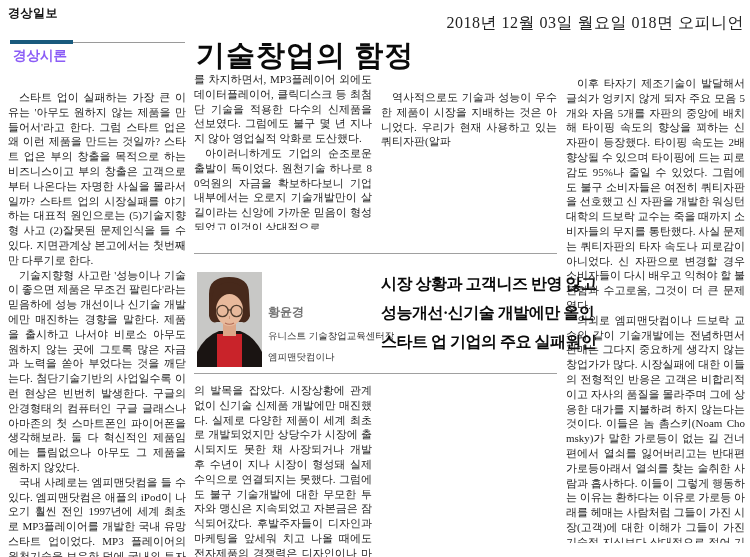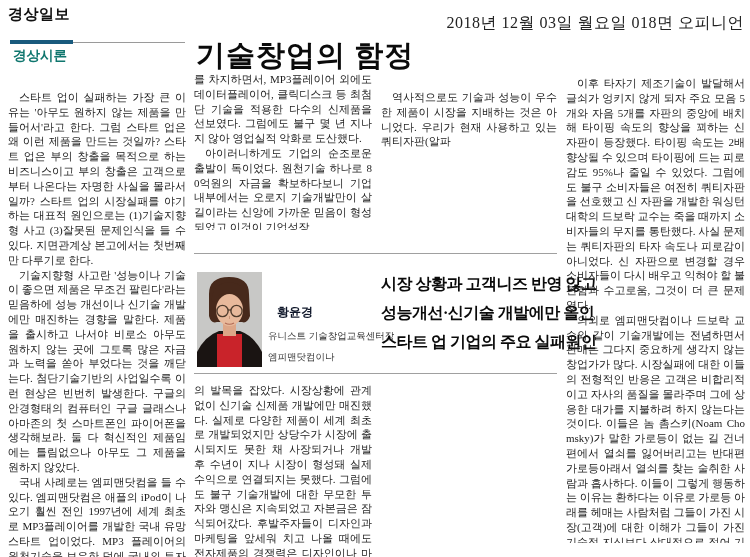--- a/index.html
+++ b/index.html
@@ -1,46 +1,46 @@
 <!DOCTYPE html>
 <html><head>
 <meta charset="utf-8">
 <style>
   html,body{margin:0;padding:0;background:#fff;}
   .page{position:relative;width:750px;height:557px;background:#ffffff;overflow:hidden;
         font-family:"Liberation Serif","DejaVu Serif",serif;color:#1c1c1c;}
   
   .masthead{position:absolute;left:8px;top:5px;font-family:"Liberation Sans","DejaVu Sans",sans-serif;
-            font-weight:bold;font-size:15px;letter-spacing:.5px;color:#111;}
+            font-weight:bold;font-size:12px;letter-spacing:.5px;color:#111;}
   .dateline{position:absolute;right:6px;top:13px;font-size:16px;color:#222;letter-spacing:.5px;}
   
   .section-rule{position:absolute;left:10px;top:40px;width:175px;height:4px;}
   .section-rule .thick{position:absolute;left:0;top:0;width:63px;height:3.5px;background:#195a7d;}
   .section-rule .thin{position:absolute;left:63px;top:1.5px;width:112px;height:1px;background:#9a9a9a;}
   .section-label{position:absolute;left:13px;top:47px;font-family:"Liberation Sans","DejaVu Sans",sans-serif;
-                 font-weight:bold;font-size:13.5px;color:#0f766e;}
+                 font-weight:bold;font-size:13.5px;color:#8b5cf6;}
   .headline{position:absolute;left:196px;top:36px;font-size:29px;font-weight:bold;color:#0a0a0a;letter-spacing:1px;}
   
   .col{position:absolute;font-size:11px;line-height:14.8px;text-align:justify;word-break:break-all;
        overflow:hidden;color:#1c1c1c;}
   .col p{margin:0;}
   .col p.para{text-indent:1em;}
   .col p.cont{text-indent:0;}
   .c1{left:8px;  top:90px; width:178px;height:467px;}
   .c2t{left:194px;top:72px; width:178px;height:158px;}
   .c2b{left:194px;top:383px;width:178px;height:174px;}
   .c3t{left:381px;top:90px; width:176px;height:158px;}
   .c3b{left:381px;top:383px;width:176px;height:174px;}
   .c4{left:566px;top:76px; width:179px;height:467px;}
   
   .midbox{position:absolute;left:194px;top:253px;width:363px;height:121px;
           border-top:1.5px solid #a0a0a0;border-bottom:1.5px solid #a0a0a0;box-sizing:border-box;}
   .photo{position:absolute;left:3px;top:18px;width:65px;height:95px;display:block;}
   .byline{position:absolute;left:74px;bottom:10px;font-family:"Liberation Sans","DejaVu Sans",sans-serif;}
-  .byline .name{font-weight:bold;font-size:12px;color:#0f172a;margin-bottom:4px;margin-left:9px;}
+  .byline .name{font-weight:bold;font-size:12px;color:#737373;margin-bottom:4px;}
   .byline .t{font-size:9.5px;color:#333;line-height:12px;margin-top:9px;}
   .pullquote{position:absolute;left:187px;top:0;width:176px;height:100%;
              display:flex;flex-direction:column;justify-content:center;gap:8px;
              font-weight:bold;font-size:16px;color:#0a0a0a;text-align:center;letter-spacing:-0.5px;}
   .pullquote div{white-space:nowrap;}
 </style>
 </head>
 <body>
 
 <div class="page">
@@ -50,28 +50,28 @@
 
   <div class="section-rule">
     <span class="thick"></span>
     <span class="thin"></span>
   </div>
   <div class="section-label">경상시론</div>
 
   <h1 class="headline" style="margin:0;">기술창업의 함정</h1>
 
   <div class="col c1">
-    <p class="para">스타트 업이 실패하는 가장 큰 이유는 '아무도 원하지 않는 제품을 만들어서'라고 한다. 그럼 스타트 업은 왜 이런 제품을 만드는 것일까? 스타트 업은 부의 창출을 목적으로 하는 비즈니스이고 부의 창출은 고객으로부터 나온다는 자명한 사실을 몰라서일까? 스타트 업의 시장실패를 야기하는 대표적 원인으로는 (1)기술지향형 사고 (3)잘못된 문제인식을 들 수 있다. 지면관계상 본고에서는 첫번째만 다루기로 한다.</p>
+    <p class="para">스타트 업이 실패하는 가장 큰 이유는 '아무도 원하지 않는 제품을 만들어서'라고 한다. 그럼 스타트 업은 왜 이런 제품을 만드는 것일까? 스타트 업은 부의 창출을 목적으로 하는 비즈니스이고 부의 창출은 고객으로부터 나온다는 자명한 사실을 몰라서일까? 스타트 업의 시장실패를 야기하는 대표적 원인으로는 (5)기술지향형 사고 (2)잘못된 문제인식을 들 수 있다. 지면관계상 본고에서는 첫번째만 다루기로 한다.</p>
     <p class="para">기술지향형 사고란 '성능이나 기술이 좋으면 제품은 무조건 팔린다'라는 믿음하에 성능 개선이나 신기술 개발에만 매진하는 경향을 말한다. 제품을 출시하고 나서야 비로소 아무도 원하지 않는 곳에 그토록 많은 자금과 노력을 쏟아 부었다는 것을 깨닫는다. 첨단기술기반의 사업일수록 이런 현상은 빈번히 발생한다. 구글의 안경형태의 컴퓨터인 구글 글래스나 아마존의 첫 스마트폰인 파이어폰을 생각해보라. 둘 다 혁신적인 제품임에는 틀림없으나 아무도 그 제품을 원하지 않았다.</p>
     <p class="para">국내 사례로는 엠피맨닷컴을 들 수 있다. 엠피맨닷컴은 애플의 iPod이 나오기 훨씬 전인 1997년에 세계 최초로 MP3플레이어를 개발한 국내 유망 스타트 업이었다. MP3 플레이어의 원천기술을 보유한 덕에 국내외 투자사로부터 80여억원의 자금을 유치하면서 화려하게 출발했다. 당시 국내시장 점유율 1위, 세계시장 5위</p>
   </div>
 
   <div class="col c2t">
     <p class="cont">를 차지하면서, MP3플레이어 외에도 데이터플레이어, 클릭디스크 등 최첨단 기술을 적용한 다수의 신제품을 선보였다. 그럼에도 불구 몇 년 지나지 않아 영업실적 악화로 도산했다.</p>
-    <p class="para">아이러니하게도 기업의 순조로운 출발이 독이었다. 원천기술 하나로 80억원의 자금을 확보하다보니 기업 내부에서는 오로지 기술개발만이 살길이라는 신앙에 가까운 믿음이 형성되었고 이것이 기업성장</p>
+    <p class="para">아이러니하게도 기업의 순조로운 출발이 독이었다. 원천기술 하나로 80억원의 자금을 확보하다보니 기업 내부에서는 오로지 기술개발만이 살길이라는 신앙에 가까운 믿음이 형성되었고 이것이 상대적으로</p>
   </div>
 
   <div class="midbox">
     <svg class="photo" viewBox="0 0 65 95" xmlns="http://www.w3.org/2000/svg">
       <rect x="0" y="0" width="65" height="95" fill="#c8c8c6"></rect>
 
       <path d="M0,95 L0,80 Q8,64 22,59 L43,59 Q57,64 65,80 L65,95 Z" fill="#1a1412"></path>
 
       <path d="M20,95 L20,62 L45,62 L45,95 Z" fill="#c9232a"></path>
 

